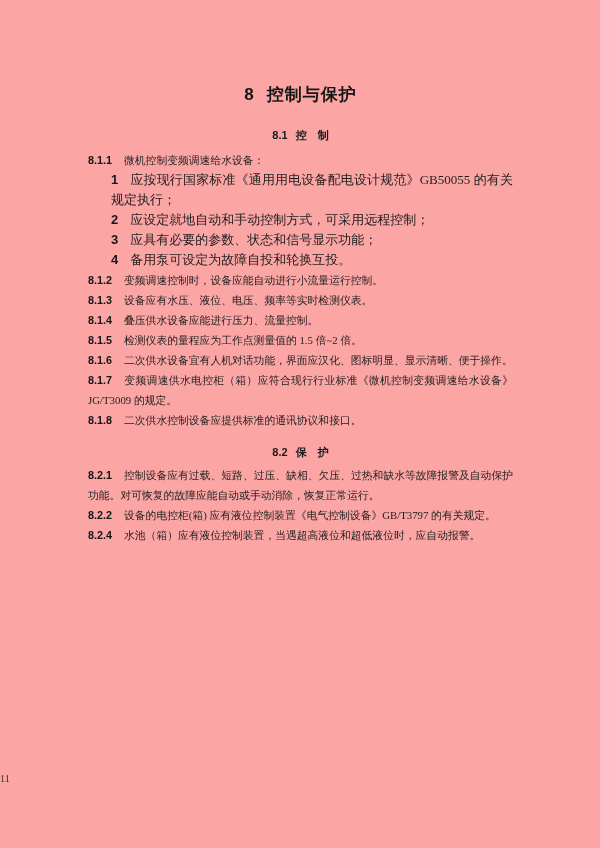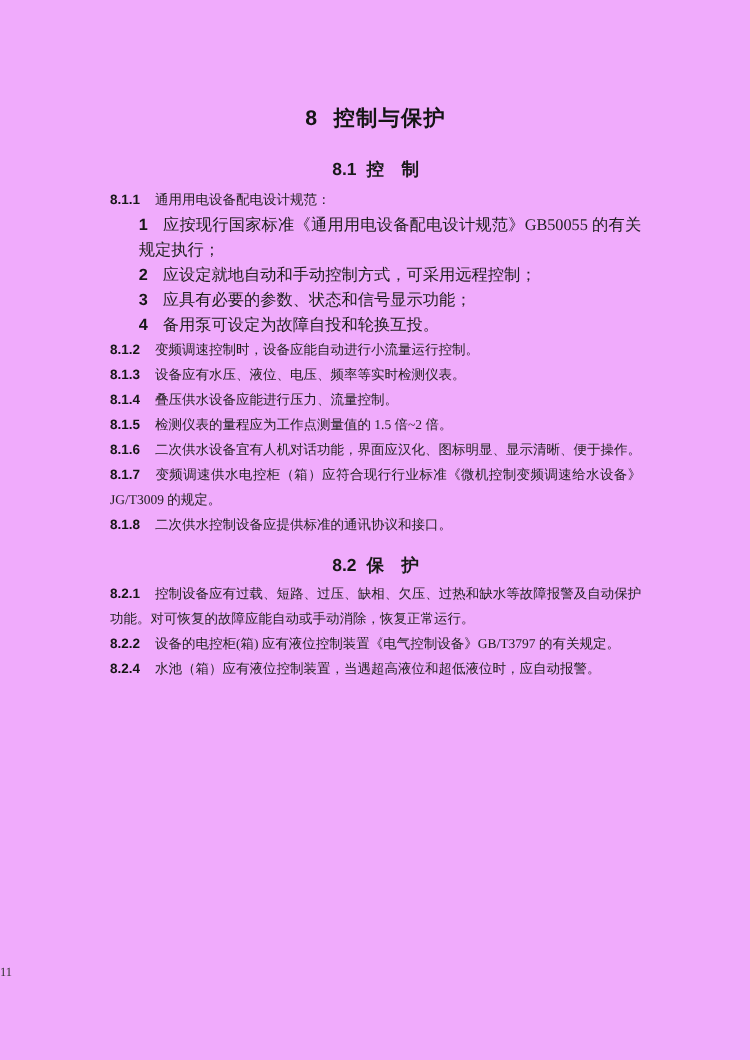--- a/index.html
+++ b/index.html
@@ -4,21 +4,21 @@
 <style>
   html, body {
     margin: 0;
     padding: 0;
     background: #ffffff;
   }
   .page {
     position: relative;
     width: 600px;
     height: 848px;
-    background: #f0abfc;
+    background: #fca5a5;
     overflow: hidden;
     font-family: "Liberation Serif", "DejaVu Serif", serif;
     color: #212121;
   }
   .content {
     padding: 0 87px 0 88px;
   }
   .chapter-title {
     margin: 84px 0 0 0;
     text-align: center;
@@ -30,21 +30,21 @@
     letter-spacing: 1px;
   }
   .chapter-title .ch-num {
     margin-right: 13px;
     letter-spacing: 0;
   }
   .sec-heading {
     text-align: center;
     font-family: "Liberation Sans", "DejaVu Sans", sans-serif;
     font-weight: bold;
-    font-size: 14px;
+    font-size: 11px;
     line-height: 18px;
     color: #1a1a1a;
   }
   .sec-heading .sec-num {
     margin-right: 8px;
   }
   #sec1-heading { margin: 20px 0 6px 0; }
   #sec2-heading { margin: 13px 0 4px 0; text-align: center; }
   p.clause {
     margin: 0;
@@ -88,21 +88,21 @@
 
     <h1 class="chapter-title">
       <span class="ch-num">8</span><span>控制与保护</span>
     </h1>
 
     <h2 class="sec-heading" id="sec1-heading">
       <span class="sec-num">8.1</span><span>控　制</span>
     </h2>
 
     <p class="clause">
-      <span class="cnum">8.1.1</span><span>通用用电设备配电设计规范：</span>
+      <span class="cnum">8.1.1</span><span>微机控制变频调速给水设备：</span>
     </p>
     <p class="subitem">
       <span class="inum">1</span><span>应按现行国家标准《通用用电设备配电设计规范》GB50055 的有关规定执行；</span>
     </p>
     <p class="subitem">
       <span class="inum">2</span><span>应设定就地自动和手动控制方式，可采用远程控制；</span>
     </p>
     <p class="subitem">
       <span class="inum">3</span><span>应具有必要的参数、状态和信号显示功能；</span>
     </p>

